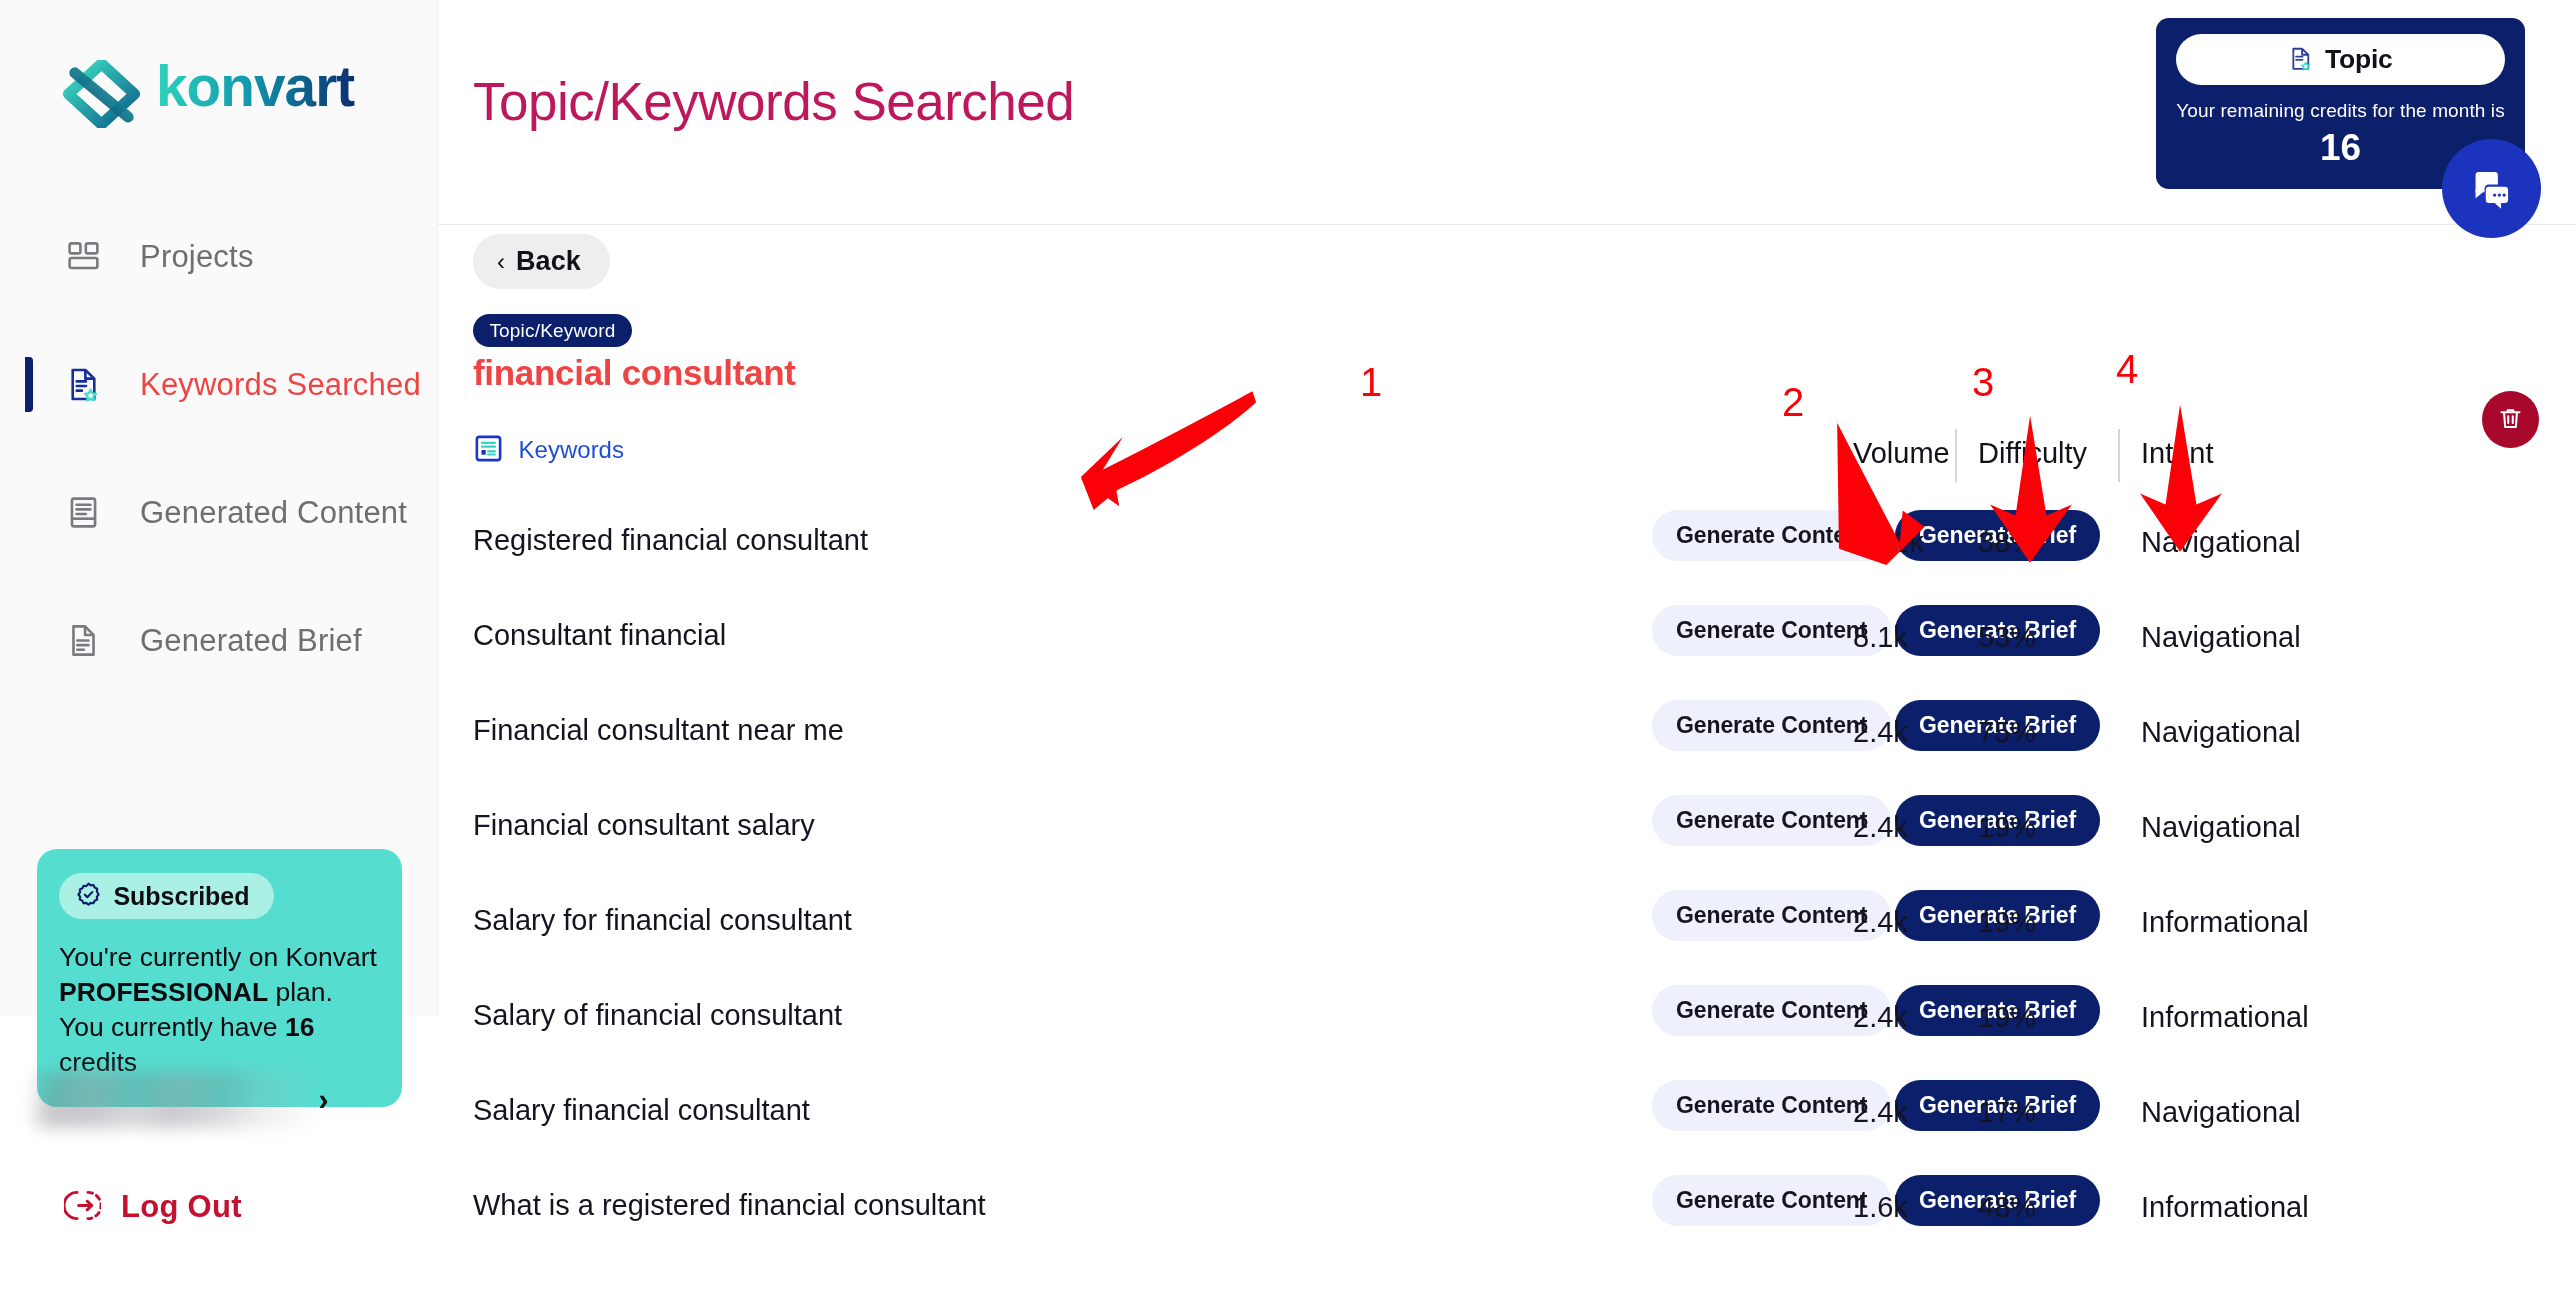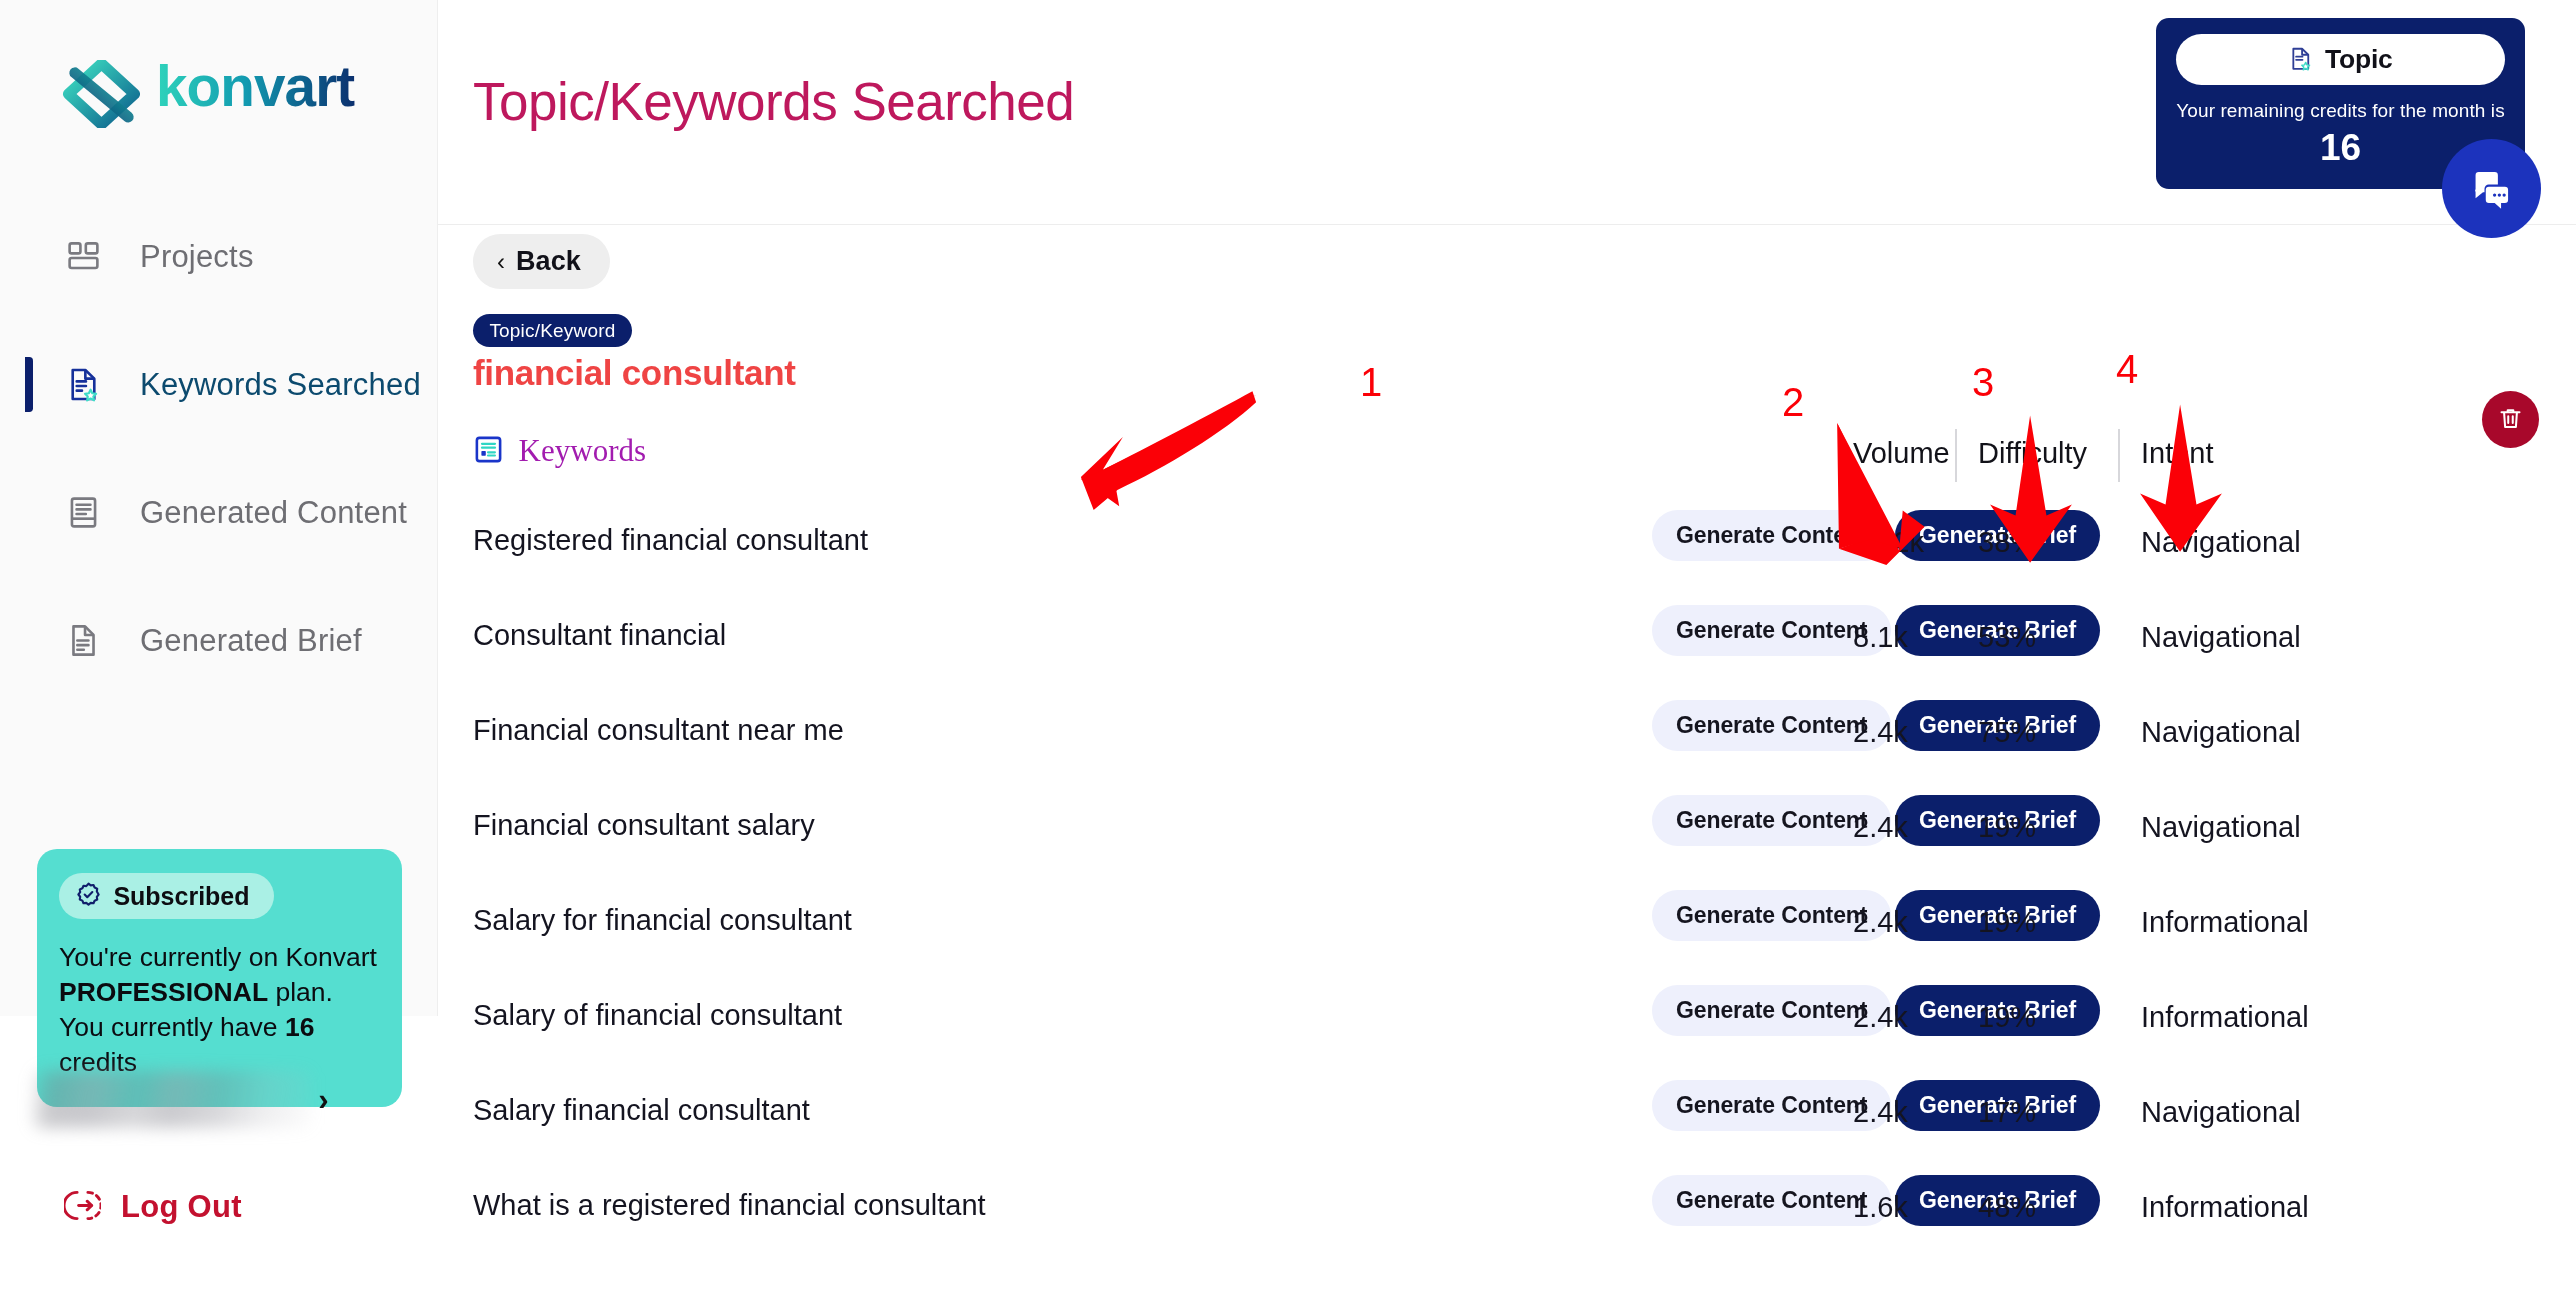--- a/index.html
+++ b/index.html
@@ -58,21 +58,21 @@
     display: flex; align-items: center; justify-content: center;
     flex: 0 0 42px;
   }
   .nav-item .nav-label {
     font-size: 31px;
     color: #6e6e73;
     letter-spacing: 0.2px;
     white-space: nowrap;
     margin-left: 12px;
   }
-  .nav-item.active .nav-label { color: #0c4a6e; }
+  .nav-item.active .nav-label { color: #ef4444; }
   .nav-item.active::before {
     content: "";
     position: absolute;
     left: 0; top: 8.2px;
     width: 8.2px; height: 55px;
     background: #0b1f6b;
     border-radius: 0 3.7px 3.7px 0;
   }
 
   
@@ -270,24 +270,23 @@
   }
   .th-keywords {
     position: absolute;
     left: 35px;
     top: 0;
     display: flex;
     align-items: center;
     gap: 14.6px;
   }
   .th-keywords-label {
-    font-size: 31px;
+    font-size: 24px;
     font-weight: 500;
-    color: #a21caf;
-    font-family: Liberation Serif, serif;
+    color: #1d4ed8;
   }
   .th-volume {
     position: absolute; left: 1415px; top: 3.7px;
     font-size: 29px; color: #121219; font-weight: 400;
   }
   .th-difficulty {
     position: absolute; left: 1540px; top: 3.7px;
     font-size: 29px; color: #121219; font-weight: 400;
   }
   .th-intent {

